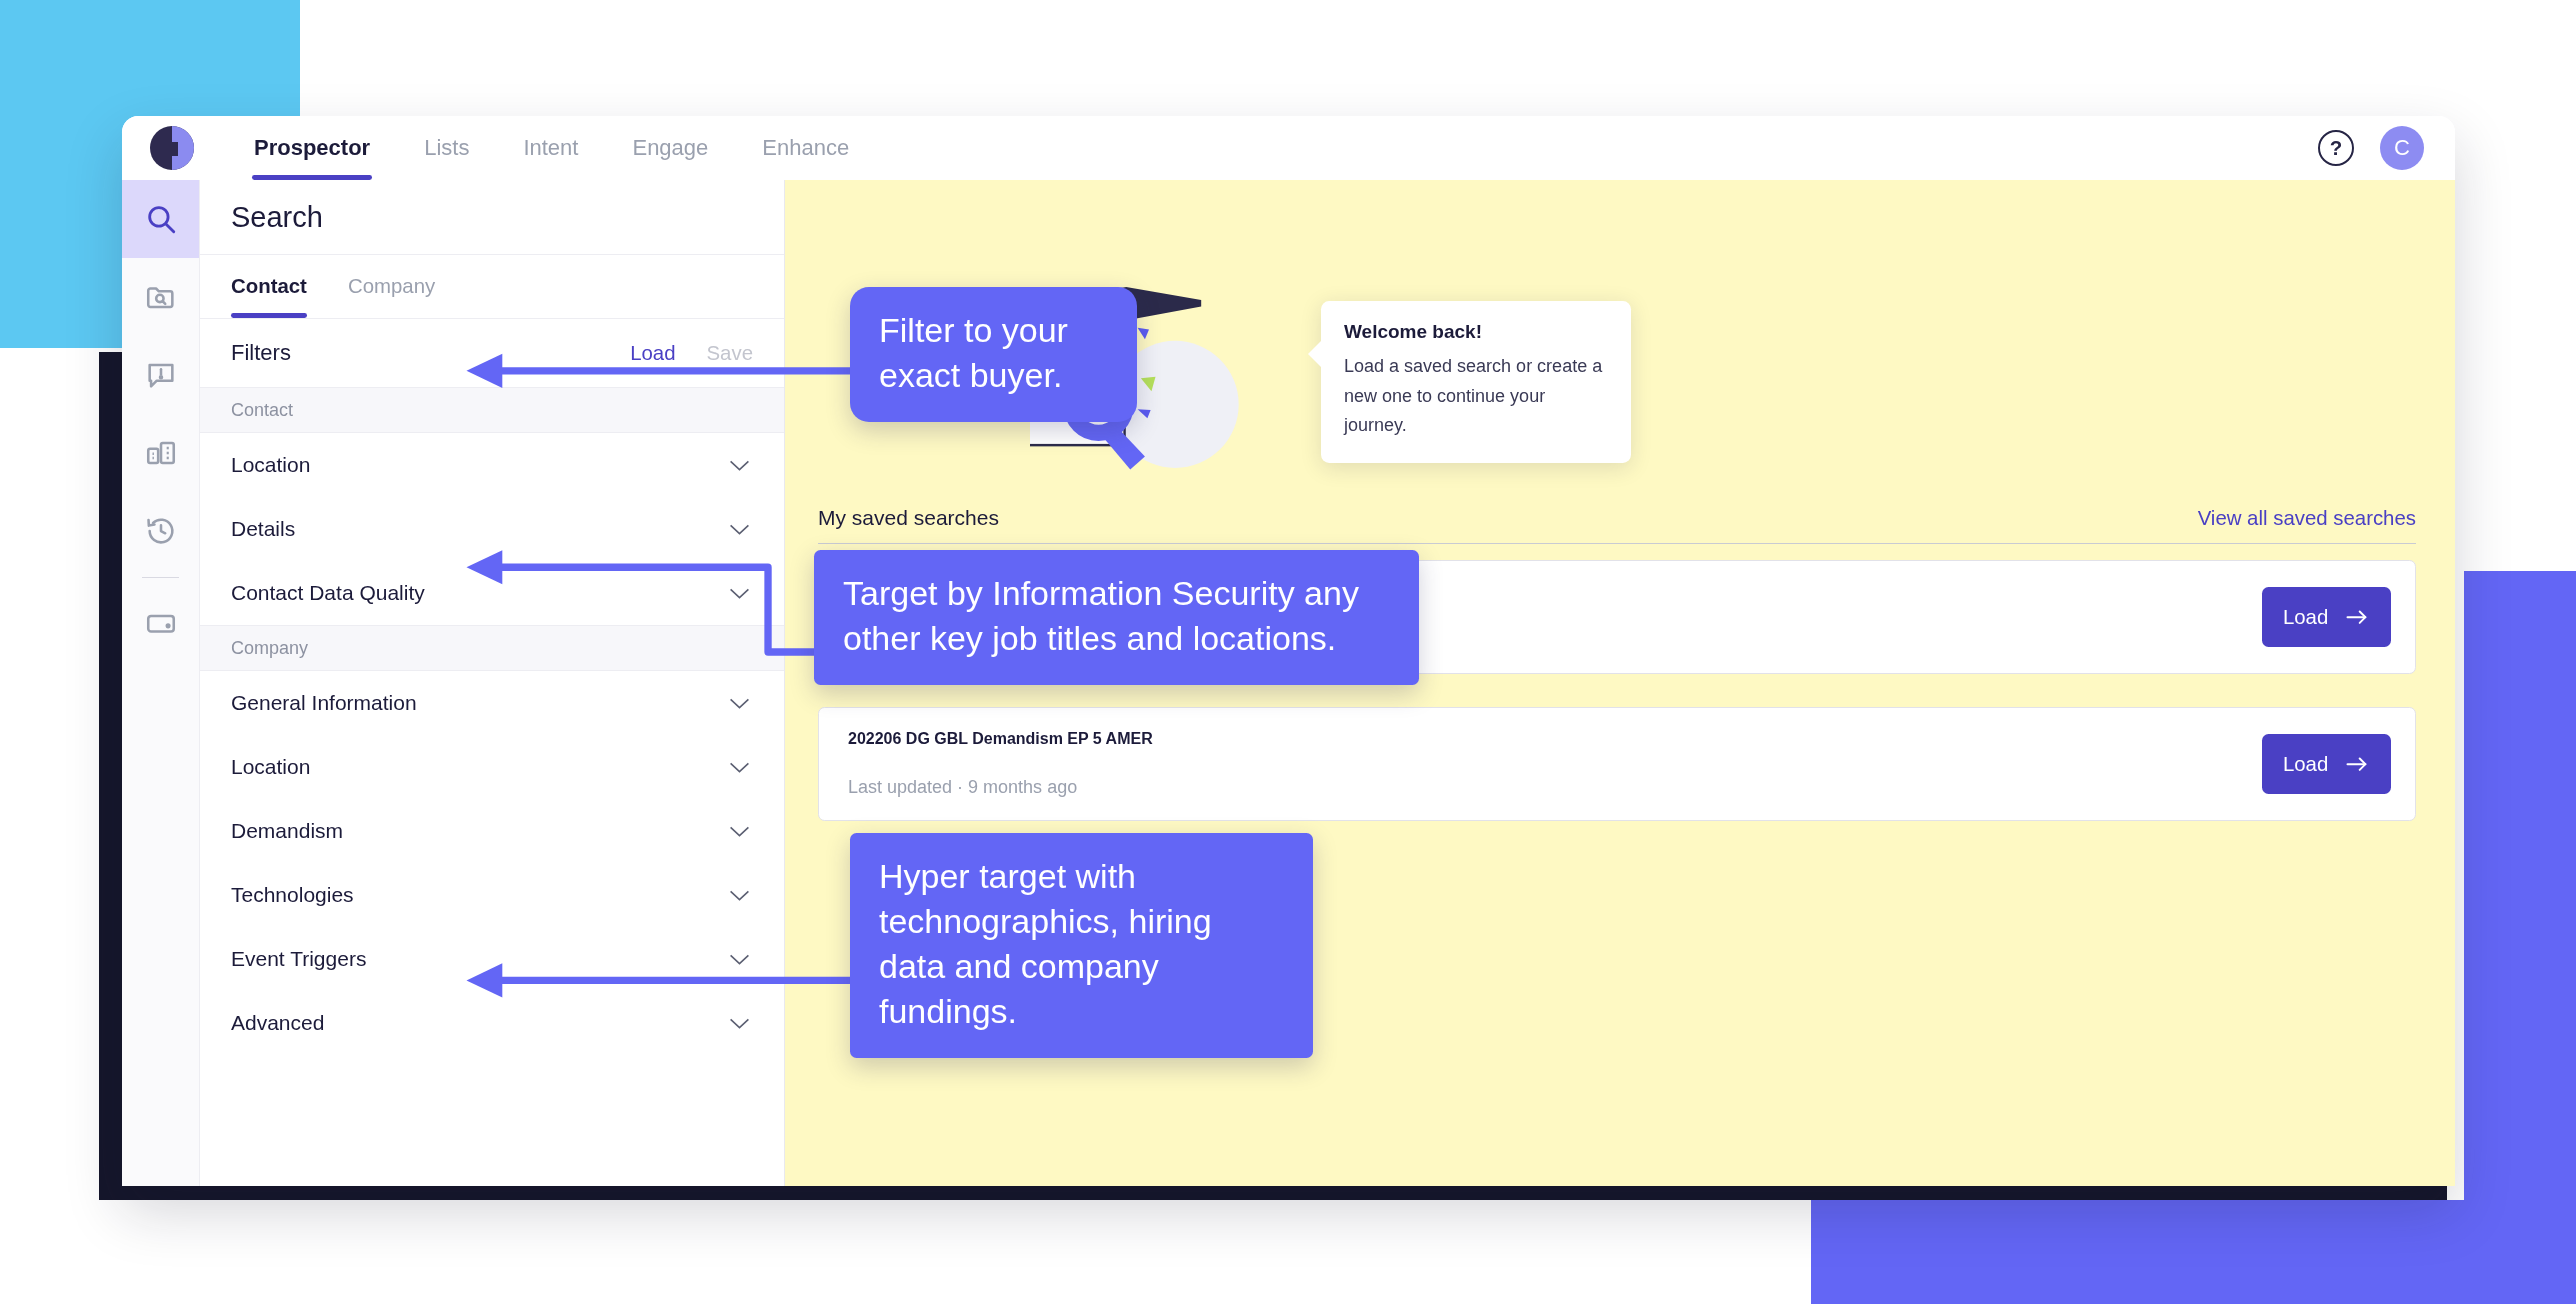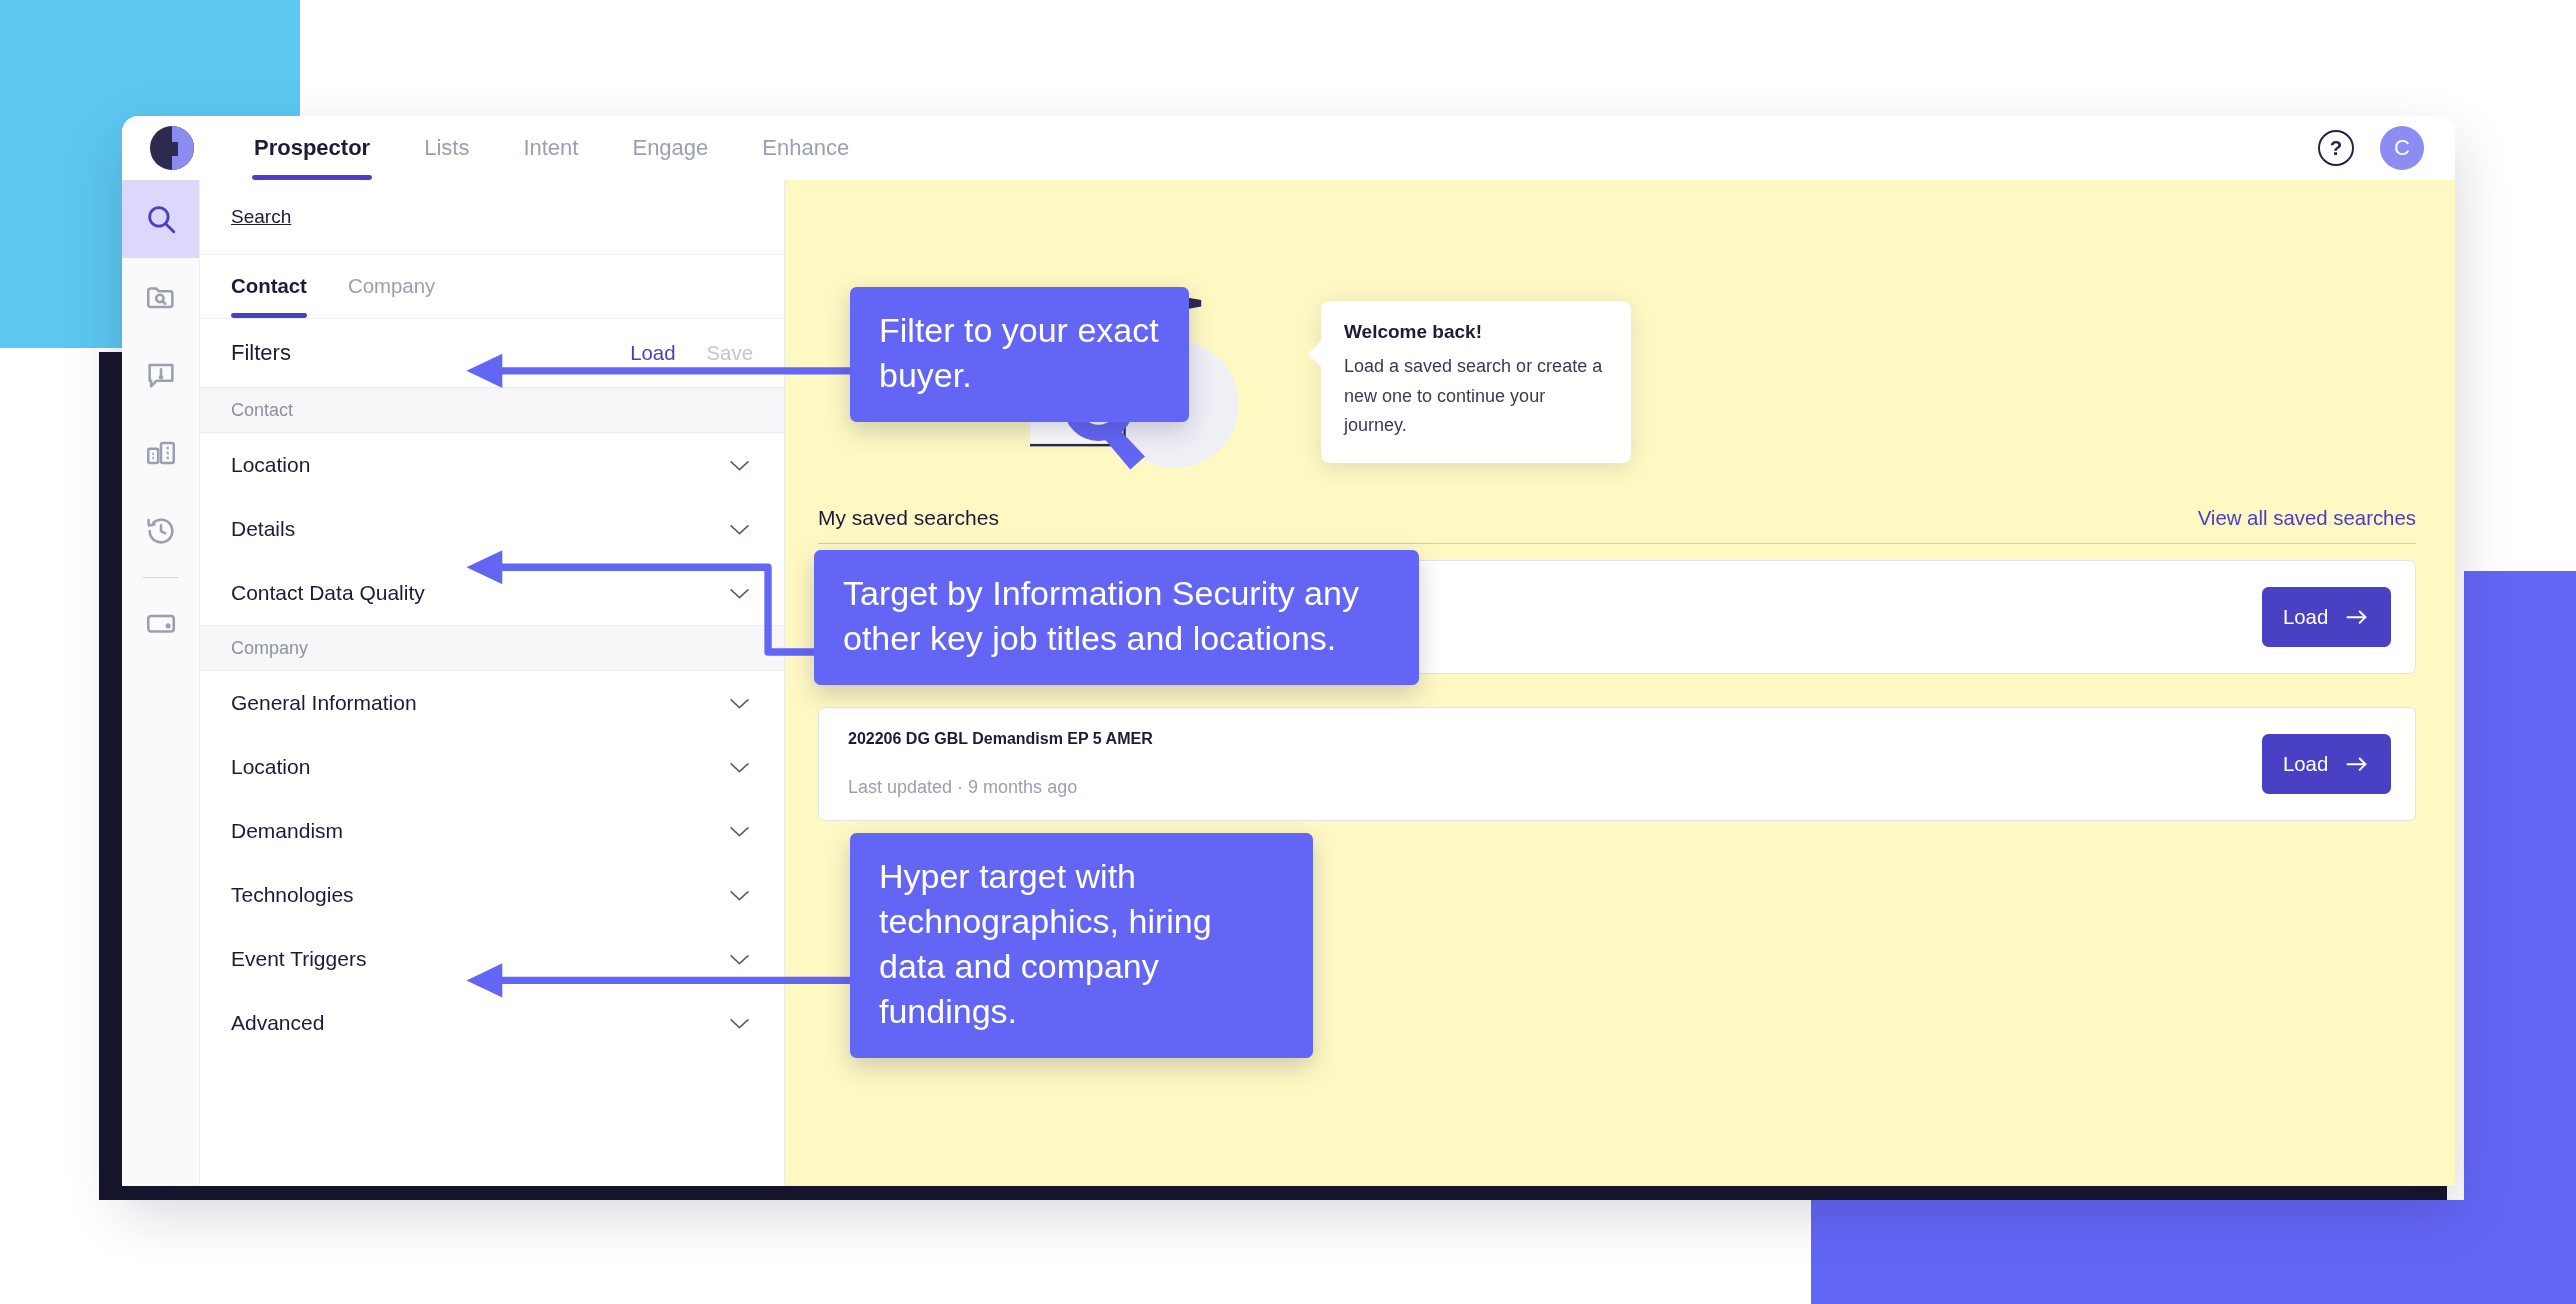--- a/index.html
+++ b/index.html
@@ -53,21 +53,21 @@
 
   
   .rail { width:78px; background:#FAFAFC; border-right:0.8px solid #EDEDF2; flex:none; }
   .railitem { height:78px; display:flex; align-items:center; justify-content:center; cursor:pointer; }
   .railitem.active { background:#DCD8FB; }
   .rail-sep { height:0.8px; background:#D9D9E2; margin:6.5px 19.6px; }
   .railicon { width:34px; height:34px; display:block; }
 
   
   .panel { width:585px; border-right:0.8px solid #E9E9EF; flex:none; background:#fff; }
-  .searchbar { height:75px; display:flex; align-items:center; padding-left:31px; font-size:19px; color:#1C1B3A; border-bottom:0.8px solid #EDEDF2;text-decoration:underline; }
+  .searchbar { height:75px; display:flex; align-items:center; padding-left:31px; font-size:29px; color:#1C1B3A; border-bottom:0.8px solid #EDEDF2; }
   .subtabs { display:flex; height:64px; align-items:flex-end; padding-left:31px; border-bottom:0.8px solid #EDEDF2; }
   .subtab { position:relative; font-size:20.4px; color:#9AA0AE; height:64px; display:flex; align-items:center; padding-right:41px; cursor:pointer; }
   .subtab.active { color:#1C1B3A; font-weight:bold; }
   .subtab.active::after { content:""; position:absolute; left:0; right:41px; bottom:0; height:4.9px; background:#4A40C4; border-radius:2.4px; }
   .filters-head { height:68px; display:flex; align-items:center; padding:0 31px 0 31px; }
   .filters-title { font-size:22px; color:#1C1B3A;text-align:right; }
   .filters-actions { margin-left:auto; display:flex; gap:31px; font-size:20.4px; }
   .act-load { color:#4A40C4; cursor:pointer; }
   .act-save { color:#C3C5CE; cursor:pointer; }
   .group-label { height:46px; background:#F7F7FA; border-top:0.8px solid #EDEDF2; border-bottom:0.8px solid #EDEDF2;
@@ -106,21 +106,21 @@
   .load-btn { margin-left:auto; background:#4A40C4; color:#fff; border-radius:6.5px; height:60px; min-width:129px;
               display:flex; align-items:center; justify-content:center; gap:16.3px; font-size:20.4px; cursor:pointer; }
 
   
   .ann-svg { position:absolute; left:0; top:0; width:2576px; height:1304px; pointer-events:none; }
   .callout {
     position:absolute; background:#6366F5; color:#fff; border-radius:6.5px;
     padding:21px 28px 24.5px 29px; font-size:34px; line-height:1.32;
     box-shadow:0 8.2px 24.5px rgba(40,40,90,.22);
   }
-  .c1 { left:850px; top:287px; width:339px; }
+  .c1 { left:850px; top:287px; width:287px;border-radius:19px; }
   .c2 { left:814px; top:550px; width:605px; }
   .c3 { left:850px; top:833px; width:463px; }
 </style>
 </head>
 <body>
 
 <div id="stage">
 
   <div class="bg-cyan"></div>
   <div class="bg-dark"></div>

